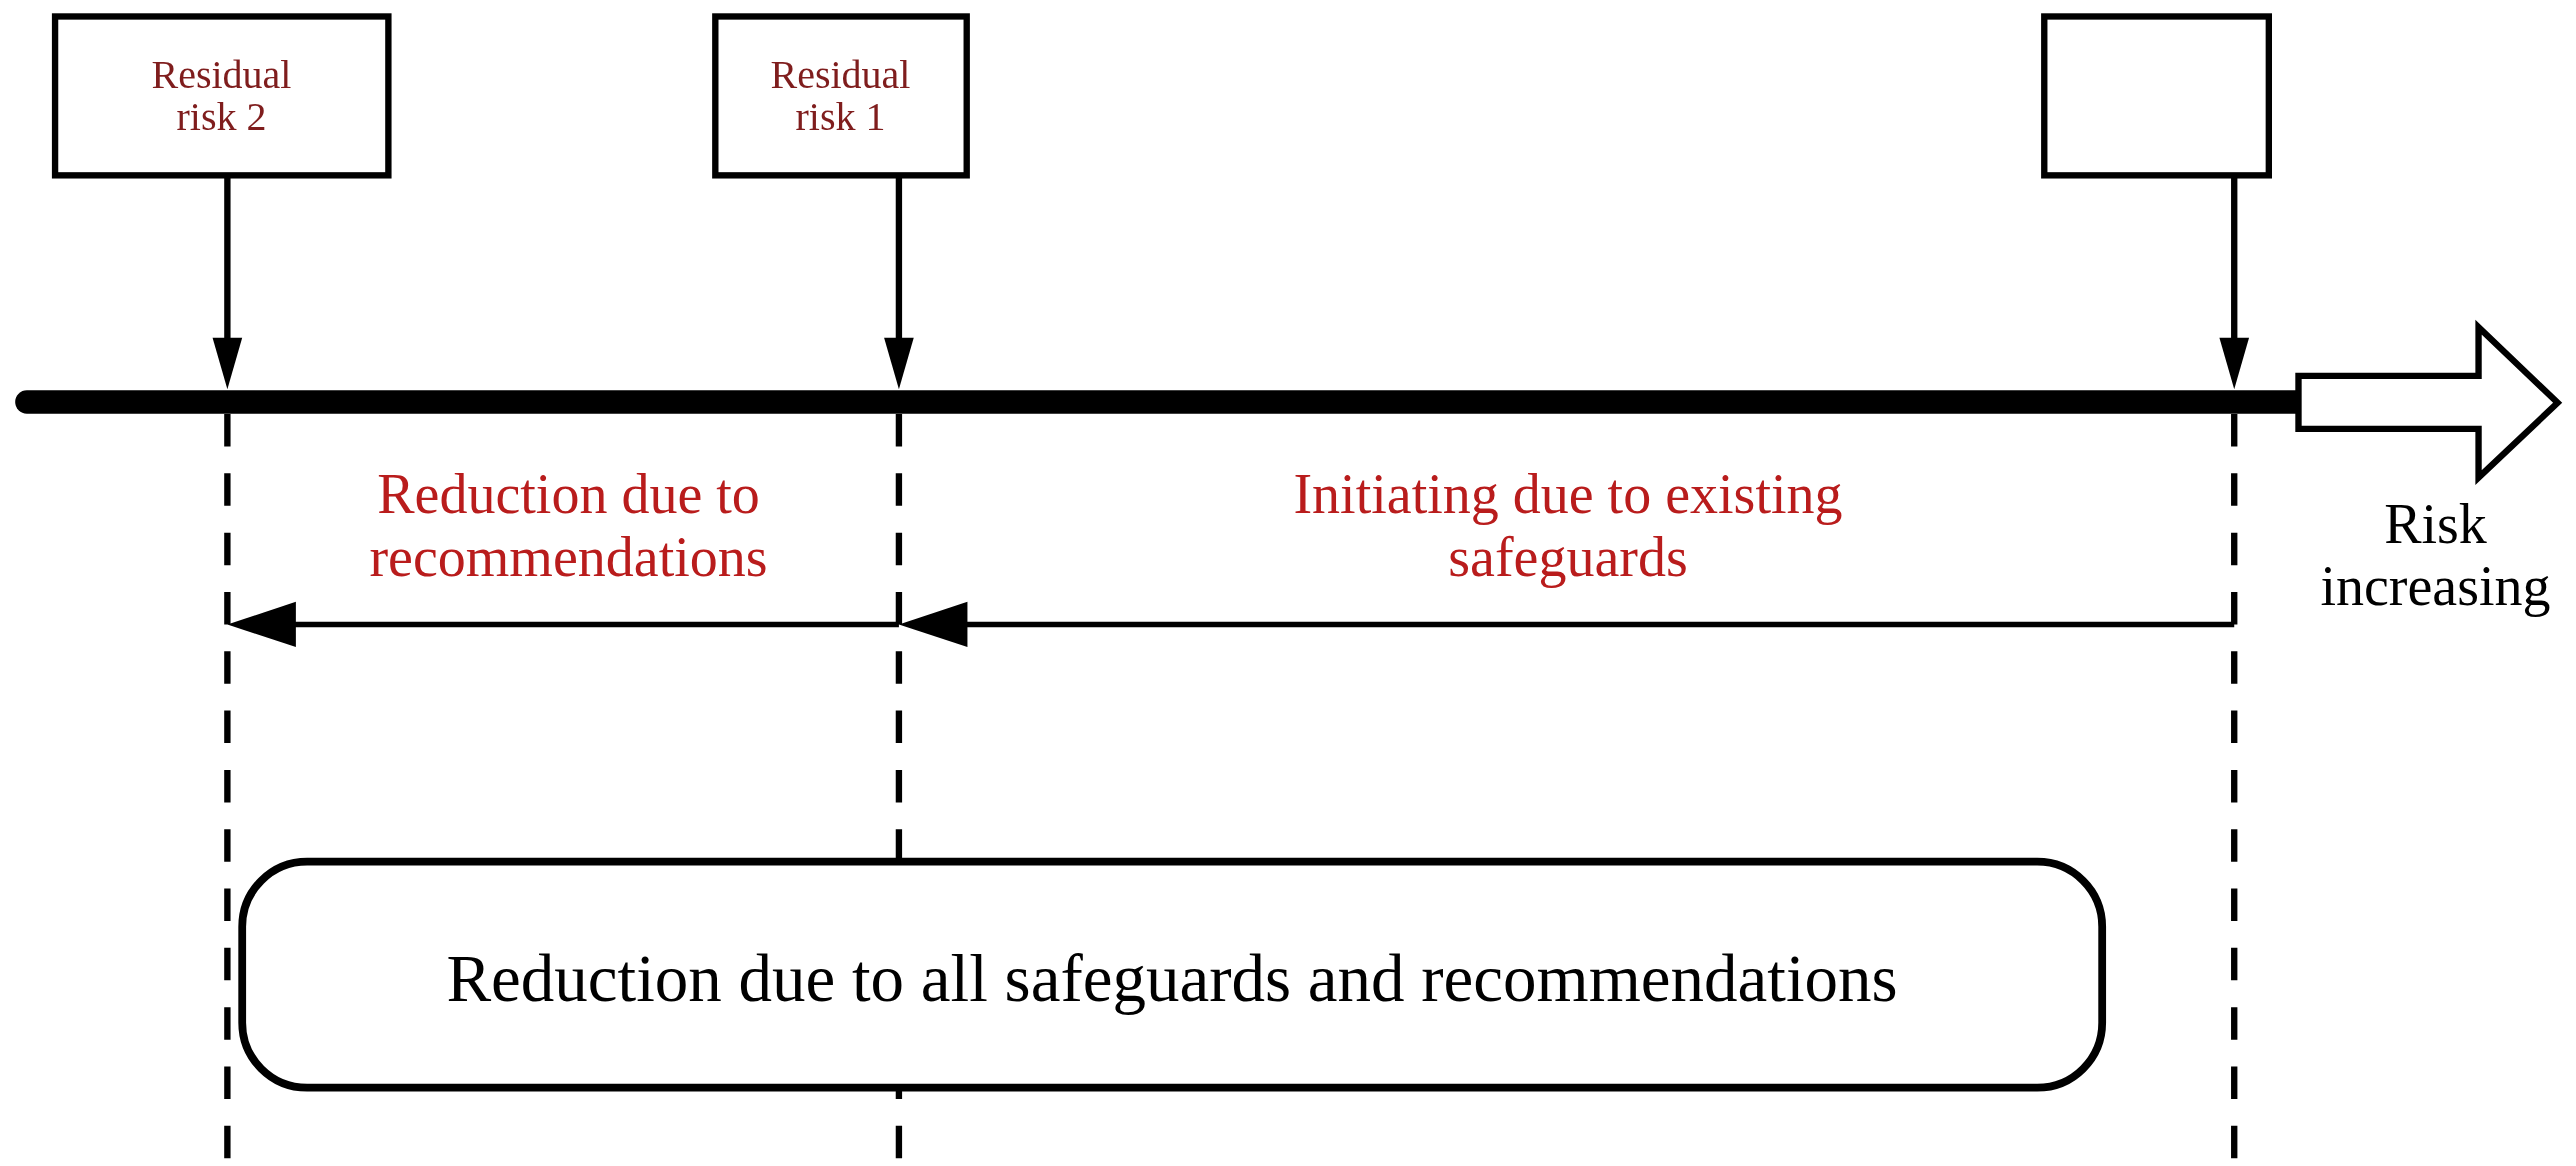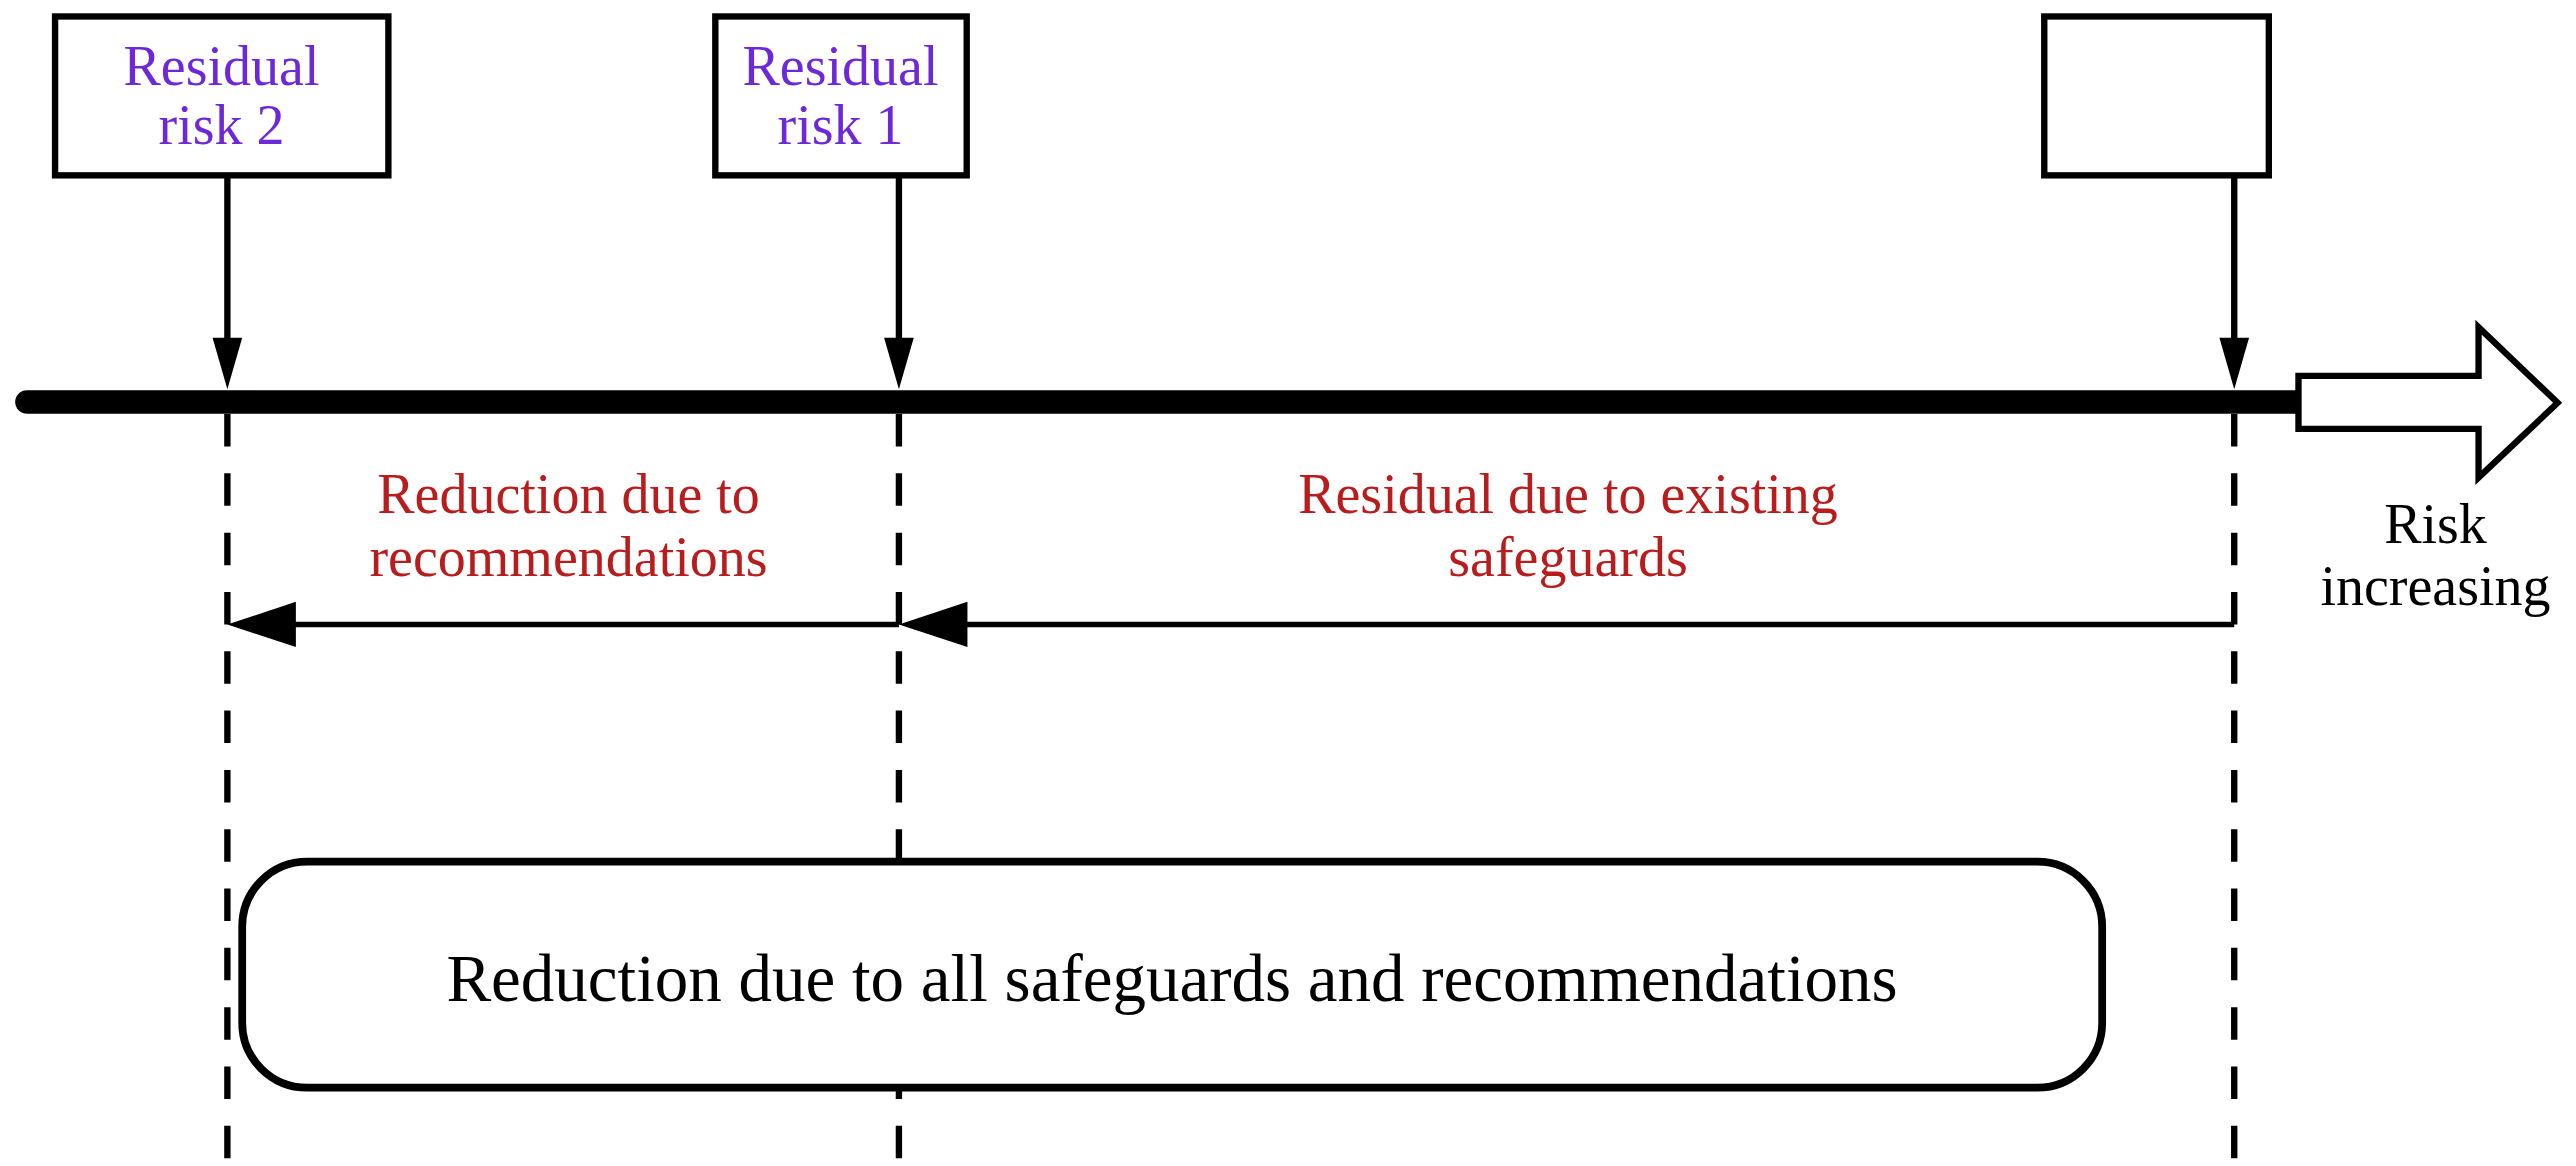--- a/index.html
+++ b/index.html
@@ -4,21 +4,21 @@
 <title>Risk reduction diagram</title>
 <style>
   html,body{margin:0;padding:0;background:#ffffff;}
   body{width:2576px;height:1167px;overflow:hidden;
        font-family:"Liberation Serif","DejaVu Serif",serif;}
   #stage{position:relative;width:2576px;height:1167px;background:#fff;}
   svg#diagram{position:absolute;left:0;top:0;width:2576px;height:1167px;display:block;}
   .boxlabel{
     position:absolute;display:flex;flex-direction:column;align-items:center;
     justify-content:center;text-align:center;line-height:1.04;
-    font-size:56px;color:#6d28d9;white-space:pre-line;
+    font-size:40px;color:#7f1d1d;white-space:pre-line;
   }
   .caption{
     position:absolute;text-align:center;line-height:1.12;
     font-size:56px;color:#b91c1c;white-space:pre-line;
   }
   .pillcaption{
     position:absolute;text-align:center;font-size:67px;color:#000;
     line-height:1.0;
   }
   .riskcaption{
@@ -74,21 +74,21 @@
   <div class="boxlabel" style="left:55px;top:16px;width:333px;height:159px;">Residual
 risk 2</div>
 
   <div class="boxlabel" style="left:715px;top:16px;width:251px;height:159px;">Residual
 risk 1</div>
 
 
   <div class="caption" style="left:240px;top:463px;width:657px;">Reduction due to
 recommendations</div>
 
-  <div class="caption" style="left:1003px;top:463px;width:1130px;">Residual due to existing
+  <div class="caption" style="left:1003px;top:463px;width:1130px;">Initiating due to existing
 safeguards</div>
 
   <div class="pillcaption" style="left:242px;top:945px;width:1860px;">Reduction due to all safeguards and recommendations</div>
 
   <div class="riskcaption" style="left:2295px;top:494px;width:281px;">Risk
 increasing</div>
 
 </div>
 
 

